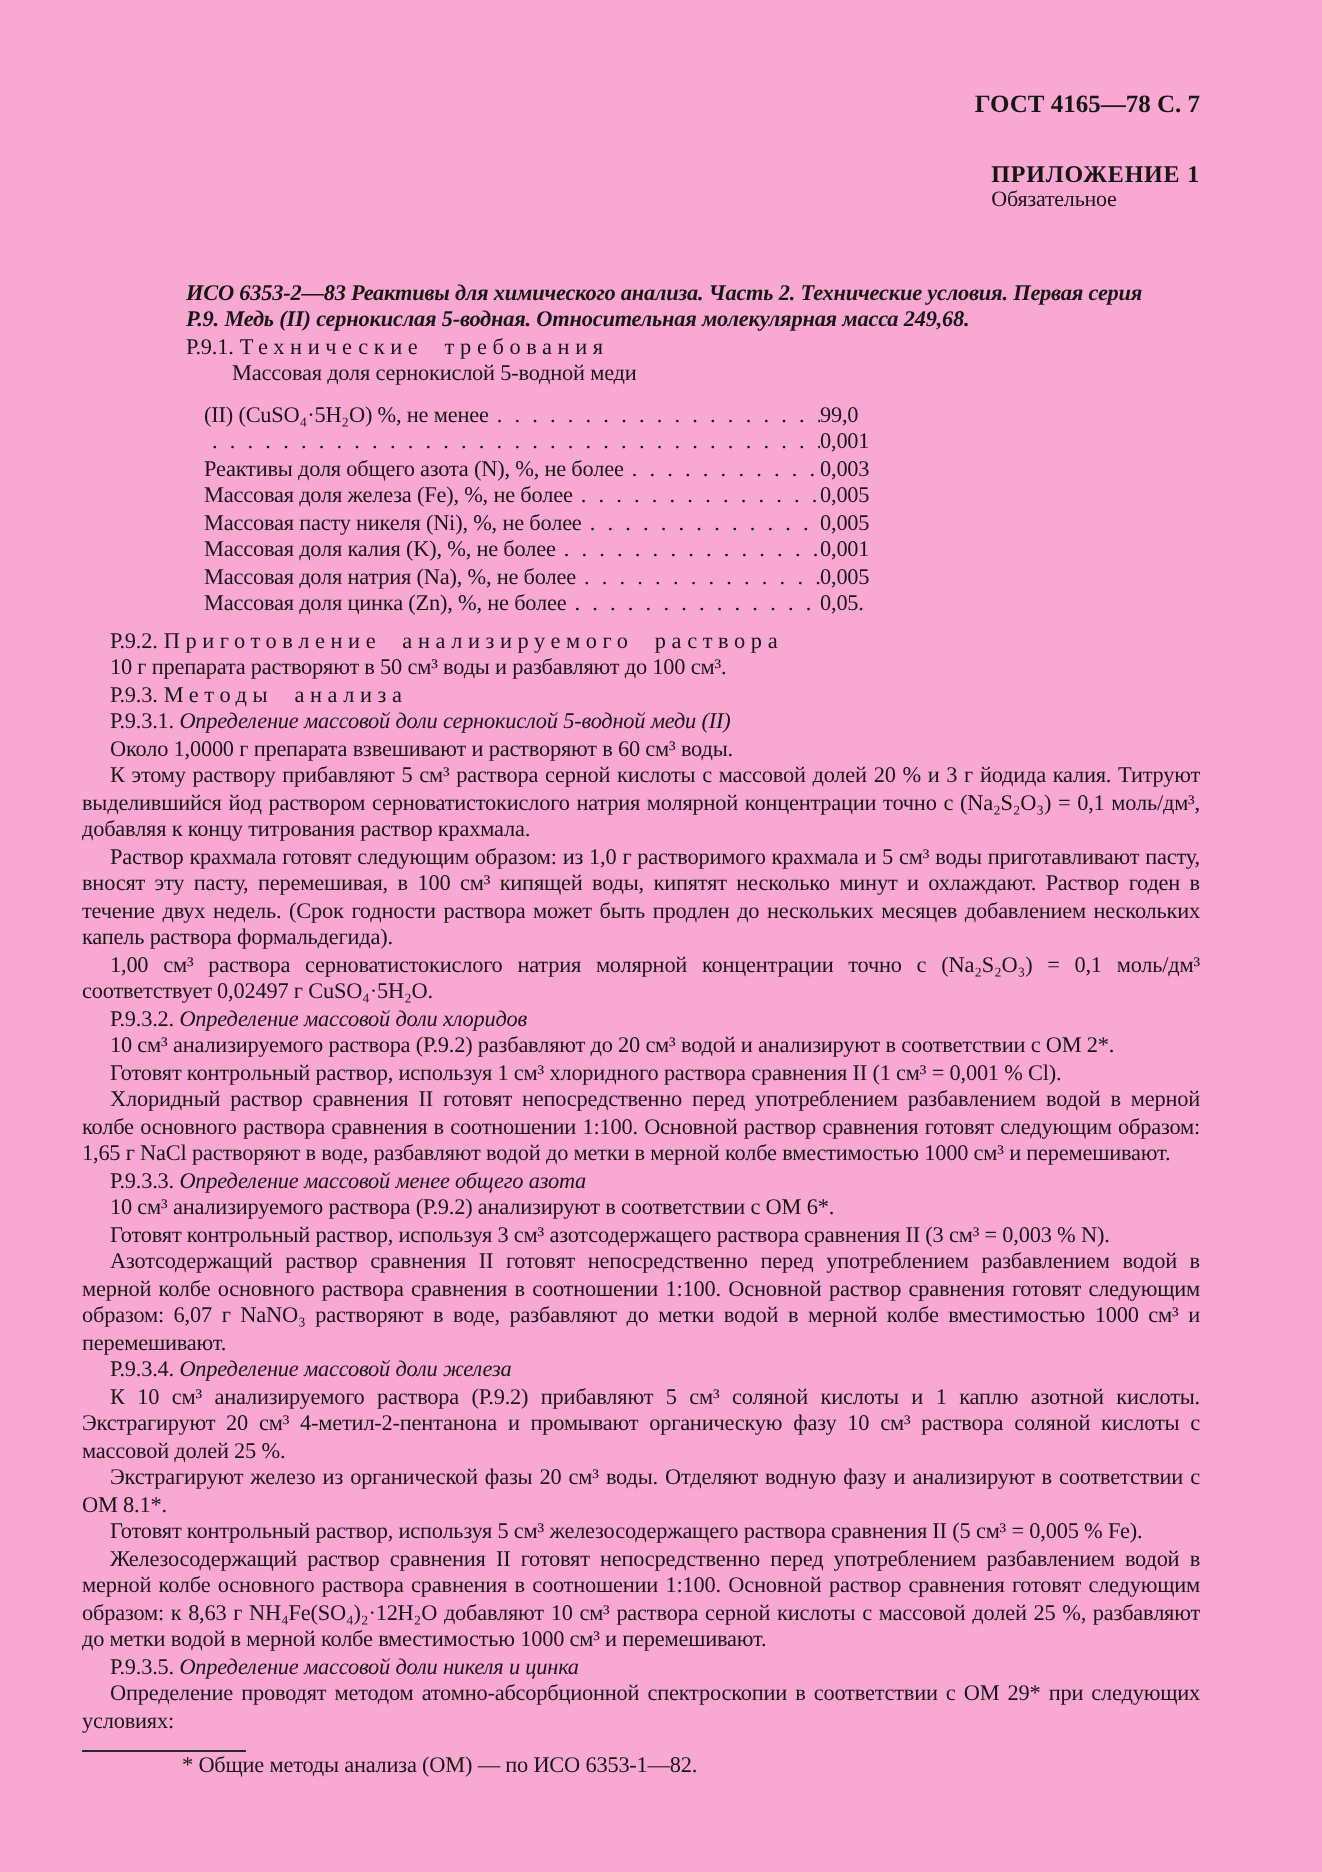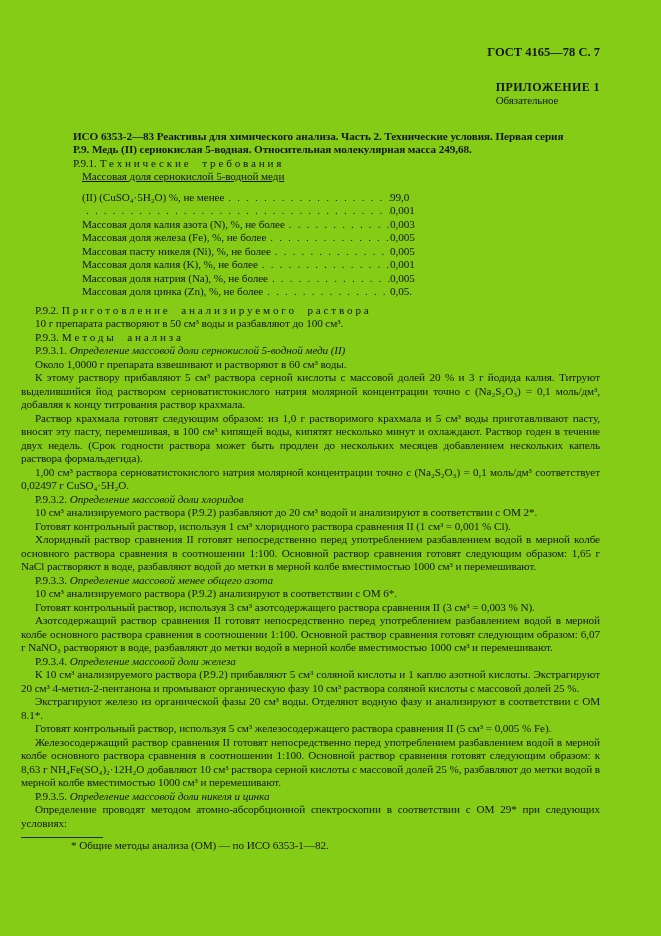--- a/index.html
+++ b/index.html
@@ -1,22 +1,22 @@
 <!DOCTYPE html>
 <html><head>
 <meta charset="utf-8">
 <style>
   html, body { margin: 0; padding: 0; background: #ffffff; }
   .page {
     position: relative;
     width: 661px;
     height: 936px;
-    background: #84cc16;
+    background: #f9a8d4;
     box-sizing: border-box;
-    padding: 46px 61px 0 21px;
+    padding: 46px 61px 0 41px;
     font-family: "Liberation Serif", "DejaVu Serif", serif;
     font-size: 11.2px;
     line-height: 13.5px;
     letter-spacing: -0.1px;
     color: #161616;
     overflow: hidden;
   }
   .doc-header {
     text-align: right;
     font-weight: bold;
@@ -28,32 +28,33 @@
     margin-top: 21px;
   }
   .appendix-inner {
     display: inline-block;
     text-align: left;
   }
   .appendix-title { font-weight: bold; font-size: 12px; letter-spacing: 0.4px; }
   .appendix-sub   { font-size: 11px; }
   .title-block {
     margin-left: 52px;
-    margin-top: 22px;
+    margin-top: 33px;
     font-weight: bold;
+    font-style: italic;
   }
   .req { margin-left: 52px; }
   p { margin: 0; }
   .h-spaced { text-indent: 0; }
   .h-spaced .spaced {
     letter-spacing: 2.8px;
     word-spacing: 5px;
     margin-left: 3px;
   }
-  .spec-intro { margin-left: 9px; text-decoration: underline; }
+  .spec-intro { margin-left: 23px; }
   .spec-list  { margin-left: 9px; margin-top: 7px; margin-bottom: 5px; }
   .spec-row   { display: flex; width: 350px; align-items: baseline; }
   .spec-label { white-space: nowrap; }
   .leader {
     flex: 1;
     overflow: hidden;
     white-space: nowrap;
     word-spacing: 3.5px;
     padding: 0 5px 0 4px;
   }
@@ -103,21 +104,21 @@
         <div class="spec-row">
           <span class="spec-label">(II) (CuSO₄·5H₂O) %, не менее</span>
           <span class="leader">. . . . . . . . . . . . . . . . . . . . . . . . . . . . . . . . . . . . . . . . . . . . . . . . . . . . . . . . . . . . </span>
           <span class="spec-value">99,0</span>
         </div>
         <div class="spec-row">
           <span class="leader">. . . . . . . . . . . . . . . . . . . . . . . . . . . . . . . . . . . . . . . . . . . . . . . . . . . . . . . . . . . . </span>
           <span class="spec-value">0,001</span>
         </div>
         <div class="spec-row">
-          <span class="spec-label">Массовая доля калия азота (N), %, не более</span>
+          <span class="spec-label">Реактивы доля общего азота (N), %, не более</span>
           <span class="leader">. . . . . . . . . . . . . . . . . . . . . . . . . . . . . . . . . . . . . . . . . . . . . . . . . . . . . . . . . . . . </span>
           <span class="spec-value">0,003</span>
         </div>
         <div class="spec-row">
           <span class="spec-label">Массовая доля железа (Fe), %, не более</span>
           <span class="leader">. . . . . . . . . . . . . . . . . . . . . . . . . . . . . . . . . . . . . . . . . . . . . . . . . . . . . . . . . . . . </span>
           <span class="spec-value">0,005</span>
         </div>
         <div class="spec-row">
           <span class="spec-label">Массовая пасту никеля (Ni), %, не более</span>

